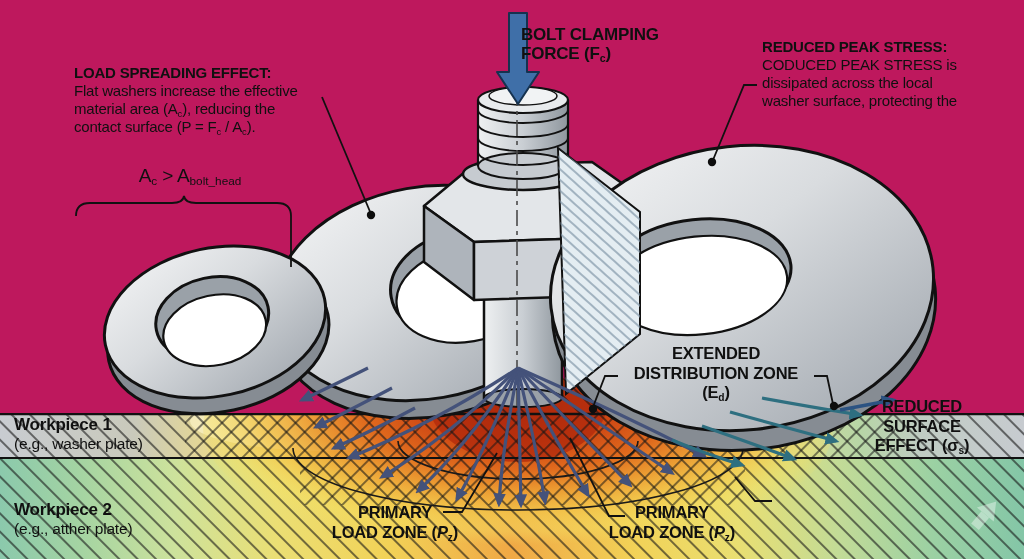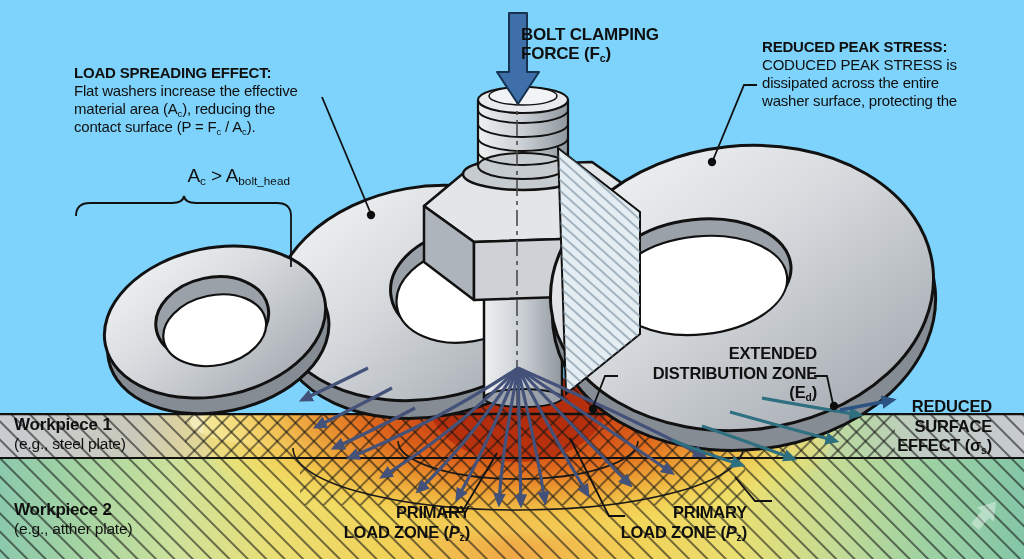--- a/index.html
+++ b/index.html
@@ -1,21 +1,21 @@
 <!DOCTYPE html>
 <html><head>
 <meta charset="utf-8">
 <style>
   html,body{margin:0;padding:0;background:#e9e9e9}
-  .stage{position:relative;width:1024px;height:559px;background:#7dd3fc;overflow:hidden;
+  .stage{position:relative;width:1024px;height:559px;background:#be185d;overflow:hidden;
          font-family:"Liberation Sans",sans-serif;color:#101010}
   .stage svg{position:absolute;left:0;top:0}
   .lbl{position:absolute;white-space:nowrap;letter-spacing:-0.2px}
   .b{font-weight:bold}
-  .c{text-align:right}
+  .c{text-align:center}
   sub{font-size:.62em;line-height:0;vertical-align:-0.28em;letter-spacing:0}
   .s15{font-size:15px;line-height:18px}
   .s17{font-size:17px;line-height:19px}
   .s16{font-size:16.5px;line-height:19.5px}
   .s19{font-size:19px;line-height:22px}
   .s14{font-size:14.5px;line-height:17.6px}
   .var{font-style:italic;font-weight:bold}
 </style>
 </head>
 <body>
@@ -228,39 +228,39 @@
     <span>contact surface (P = F</span><sub>c</sub><span> / A</span><sub>c</sub><span>).</span>
   </div>
 
   <div class="lbl s19 c" style="left:90px;top:165px;width:200px">
     <span>A</span><sub>c</sub><span> &gt; A</span><sub>bolt_head</sub>
   </div>
 
   <div class="lbl s15" style="left:762px;top:38px">
     <span class="b">REDUCED PEAK STRESS:</span><br>
     <span>CODUCED PEAK STRESS is</span><br>
-    <span>dissipated across the entire</span><br>
+    <span>dissipated across the local</span><br>
     <span>washer surface, protecting the</span><br>
   </div>
 
   <div class="lbl s16 b c" style="left:615px;top:344px;width:202px">
     <span>EXTENDED</span><br>
     <span>DISTRIBUTION ZONE</span><br>
     <span>(E</span><sub>d</sub><span>)</span>
   </div>
 
   <div class="lbl s16 b c" style="left:852px;top:397px;width:140px">
     <span>REDUCED</span><br>
     <span>SURFACE</span><br>
     <span>EFFECT (σ</span><sub>s</sub><span>)</span>
   </div>
 
   <div class="lbl" style="left:14px;top:415px;line-height:19px">
     <span class="b" style="font-size:17px">Workpiece 1</span><br>
-    <span style="font-size:15.5px">(e.g., steel plate)</span>
+    <span style="font-size:15.5px">(e.g., washer plate)</span>
   </div>
 
   <div class="lbl" style="left:14px;top:500px;line-height:19px">
     <span class="b" style="font-size:17px">Workpiece 2</span><br>
     <span style="font-size:15.5px">(e.g., atther plate)</span>
   </div>
 
   <div class="lbl s16 b c" style="left:320px;top:503px;width:150px">
     <span>PRIMARY</span><br>
     <span>LOAD ZONE (</span><i class="var">P</i><sub>z</sub><span>)</span>

